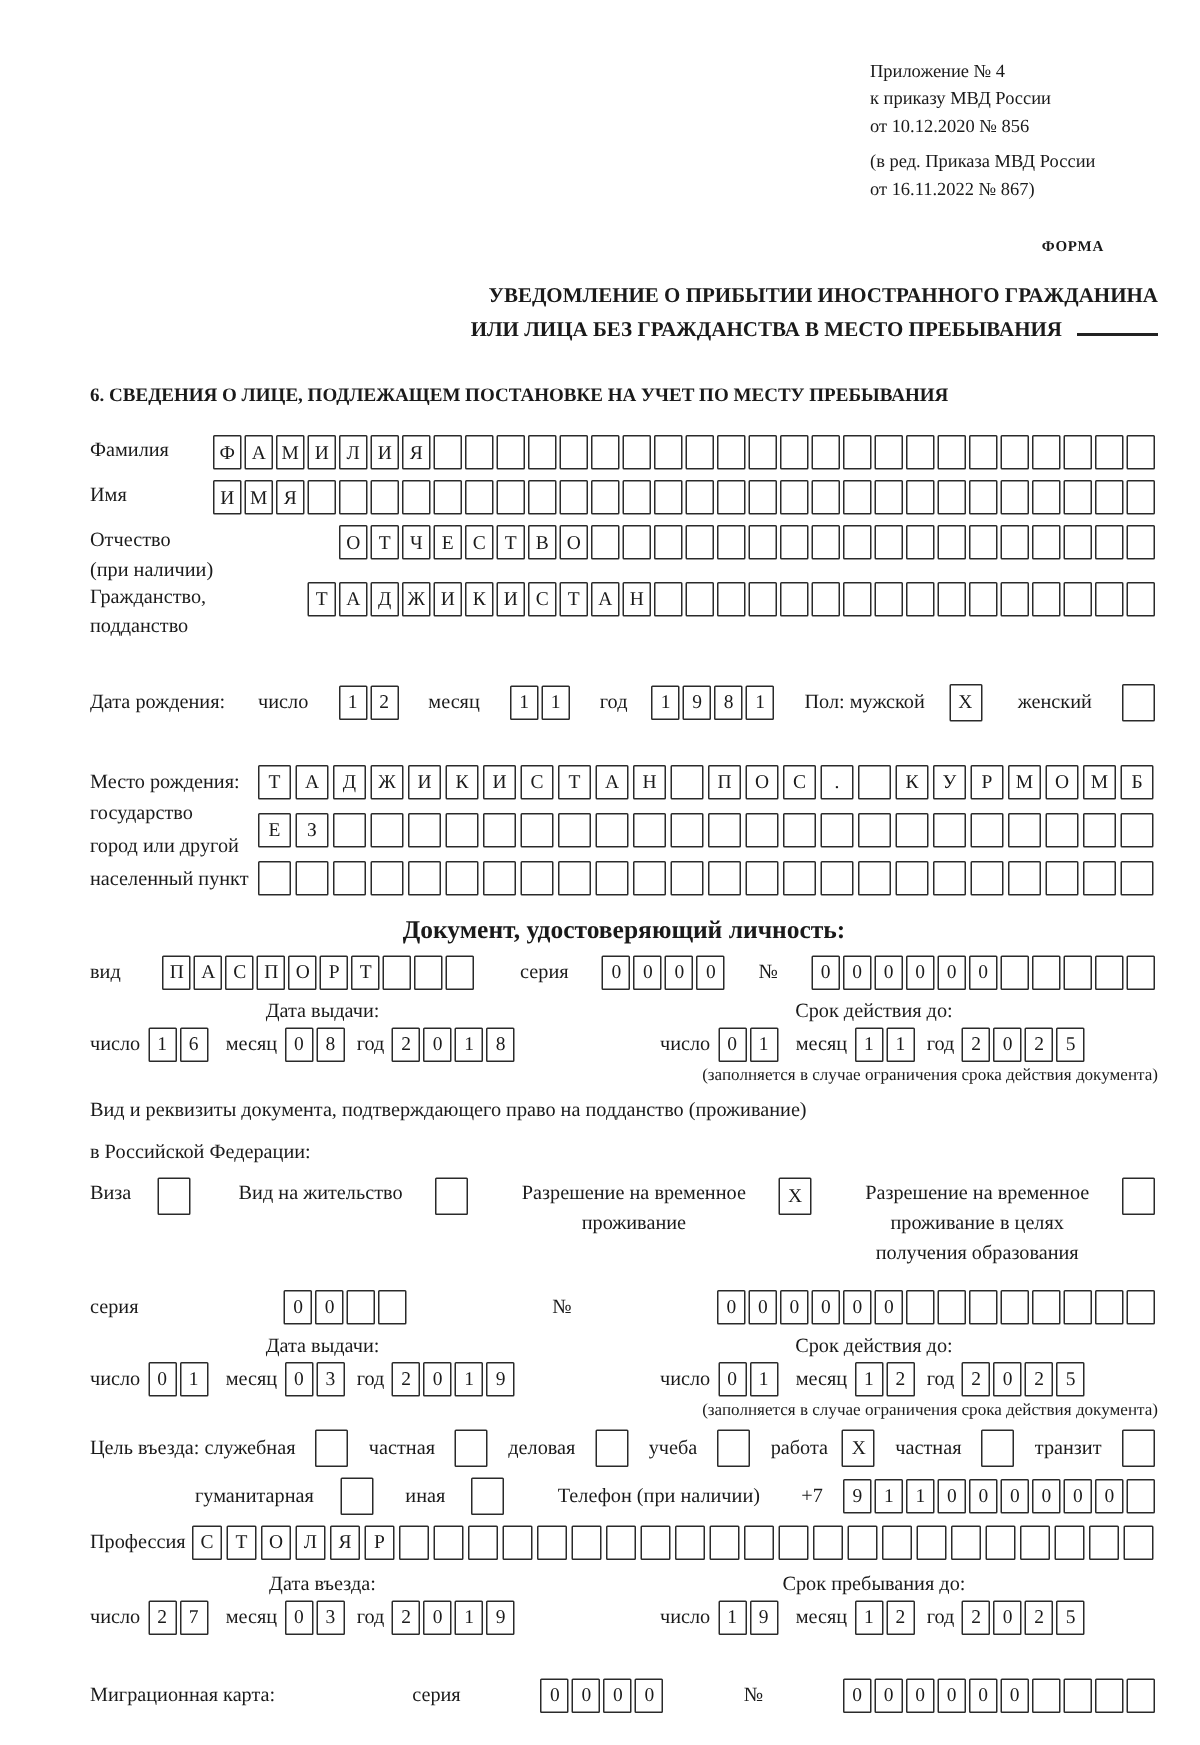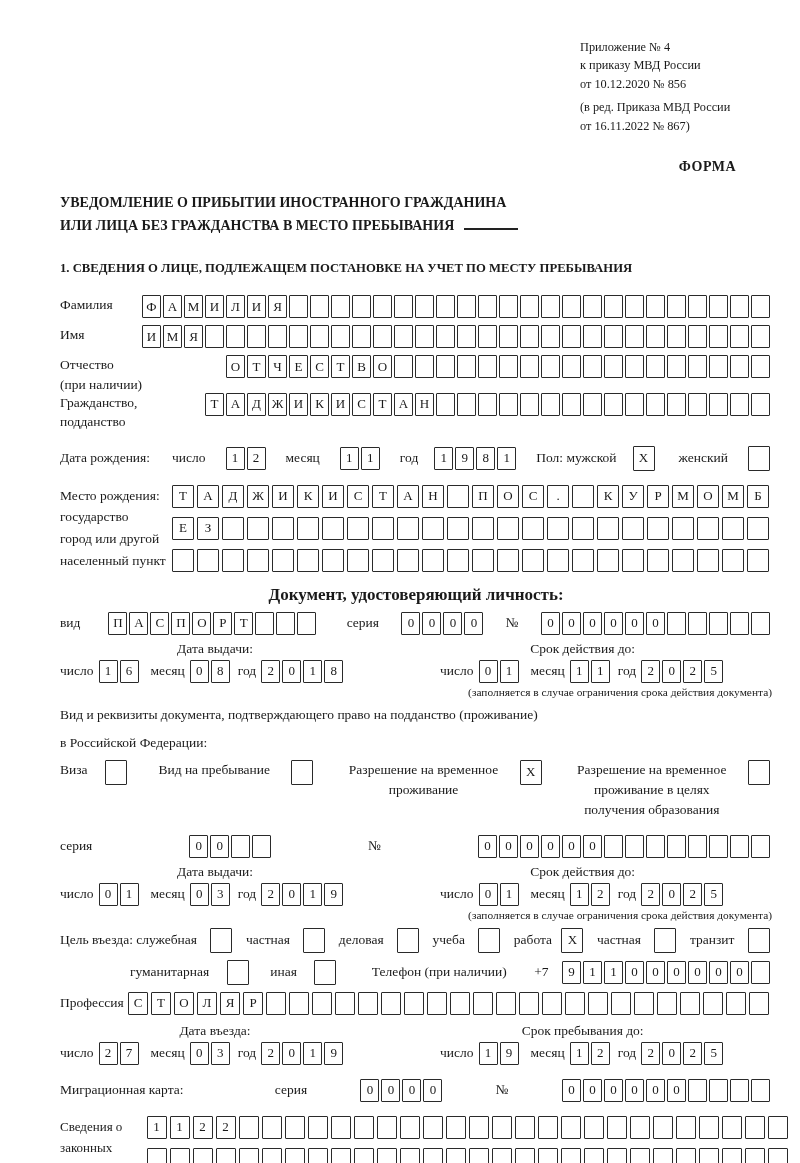--- a/index.html
+++ b/index.html
@@ -5,22 +5,22 @@
   html,body{margin:0;padding:0;background:#fff;}
   .page{
     width:800px;height:1163px;box-sizing:border-box;
     background:#fff;color:#1a1a1a;
     font-family:"Liberation Serif","DejaVu Serif",serif;
     padding:38px 28px 0 60px;
     overflow:hidden;position:relative;
   }
   .hdr{margin-left:auto;width:192px;font-size:12.3px;line-height:1.5;}
   .hdr .sub{margin-top:5px;}
-  .forma{font-weight:bold;text-align:right;padding-right:36px;font-size:14px;margin-top:24px;letter-spacing:.5px;}
-  .title{margin-top:16px;text-align:left;font-weight:bold;font-size:14px;line-height:1.65;}
+  .forma{font-weight:bold;text-align:right;padding-right:36px;font-size:10px;margin-top:24px;letter-spacing:.5px;}
+  .title{margin-top:16px;text-align:right;font-weight:bold;font-size:14px;line-height:1.65;}
   .title-ul{display:inline-block;width:54px;border-bottom:2px solid #222;height:12px;margin-left:10px;}
   .sect{margin-top:24px;font-weight:bold;font-size:12.7px;}
   .frow{display:flex;align-items:flex-start;font-size:13.5px;justify-content:space-between;}
   .lab{font-size:13.5px;line-height:1.45;}
   .cellrow{display:inline-flex;flex-wrap:nowrap;}
   .cell{
     display:inline-flex;align-items:center;justify-content:center;
     box-sizing:border-box;width:19px;height:23px;
     border:1.6px solid #2a2a2a;border-radius:1px;
     margin-right:2px;font-size:13px;background:#fff;
@@ -28,21 +28,21 @@
   .wide .cell{width:22px;margin-right:3px;}
   .mid .cell{width:20px;margin-right:3px;}
   .cbx .cell{width:22px;height:25px;}
   .stack .cellrow{margin-bottom:9px;}
   .dgwrap{display:flex;margin-top:6px;}
   .dg-head{text-align:center;font-size:13.5px;margin-bottom:3px;}
   .dg-cells{display:flex;align-items:center;font-size:13.5px;}
   .dg-cells .lab{margin-right:5px;}
   .restrict{font-size:11.4px;text-align:right;margin-top:3px;}
   .gap-s{margin-top:7px;}
-  .gap-m{margin-top:14px;}
+  .gap-m{margin-top:29px;}
   .gap-l{margin-top:19px;}
   .ctr{text-align:center;font-weight:bold;font-size:17px;margin-top:7px;}
   .optlab{text-align:center;line-height:1.5;font-size:13.5px;}
   .mr4{margin-right:4px;} .mr8{margin-right:8px;} .mr10{margin-right:10px;}
   .ml6{margin-left:6px;} .ml10{margin-left:10px;} .ml16{margin-left:16px;} .ml20{margin-left:20px;}
   .nw{white-space:nowrap;}
 </style>
 </head>
 <body>
 
@@ -55,21 +55,21 @@
     <div class="sub">(в ред. Приказа МВД России</div>
     <div>от 16.11.2022 № 867)</div>
   </div>
   <div class="forma">ФОРМА</div>
 
   <div class="title">
     <div>УВЕДОМЛЕНИЕ О ПРИБЫТИИ ИНОСТРАННОГО ГРАЖДАНИНА</div>
     <div><span>ИЛИ ЛИЦА БЕЗ ГРАЖДАНСТВА В МЕСТО ПРЕБЫВАНИЯ</span><span class="title-ul"></span></div>
   </div>
 
-  <div class="sect">1. СВЕДЕНИЯ О ЛИЦЕ, ПОДЛЕЖАЩЕМ ПОСТАНОВКЕ НА УЧЕТ ПО МЕСТУ ПРЕБЫВАНИЯ</div>
+  <div class="sect">6. СВЕДЕНИЯ О ЛИЦЕ, ПОДЛЕЖАЩЕМ ПОСТАНОВКЕ НА УЧЕТ ПО МЕСТУ ПРЕБЫВАНИЯ</div>
 
   <div class="frow gap-l">
     <span class="lab" style="flex:0 0 70px;">Фамилия</span>
     <span class="cellrow">
         <span class="cell">Ф</span>
         <span class="cell">А</span>
         <span class="cell">М</span>
         <span class="cell">И</span>
         <span class="cell">Л</span>
         <span class="cell">И</span>
@@ -413,21 +413,21 @@
   <div class="restrict">(заполняется в случае ограничения срока действия документа)</div>
 
   <div class="lab gap-s">Вид и реквизиты документа, подтверждающего право на подданство (проживание)</div>
   <div class="lab" style="margin-top:9px;">в Российской Федерации:</div>
 
   <div class="frow gap-s">
     <span class="lab mr4">Виза</span>
     <span class="cellrow cbx">
         <span class="cell"></span>
       </span>
-    <span class="lab mr8 ml16 nw">Вид на пребывание</span>
+    <span class="lab mr8 ml16 nw">Вид на жительство</span>
     <span class="cellrow cbx">
         <span class="cell"></span>
       </span>
     <span class="optlab ml20 mr8">
       <span class="nw">Разрешение на временное</span><br>
       <span>проживание</span>
     </span>
     <span class="cellrow cbx">
         <span class="cell">X</span>
       </span>

